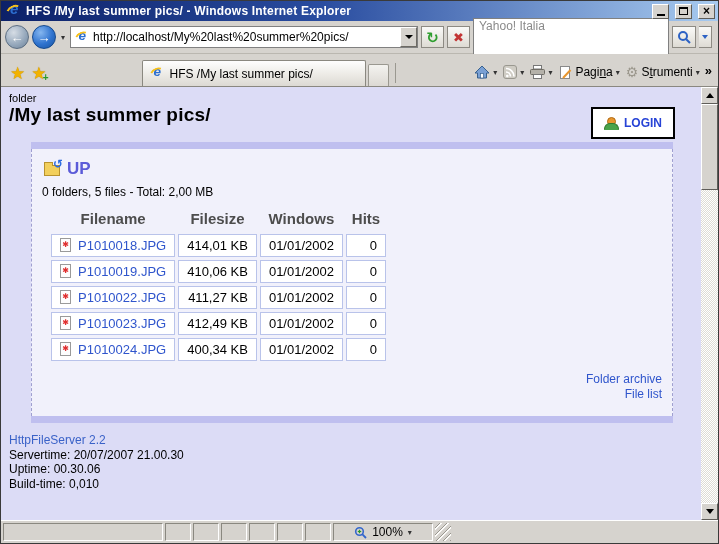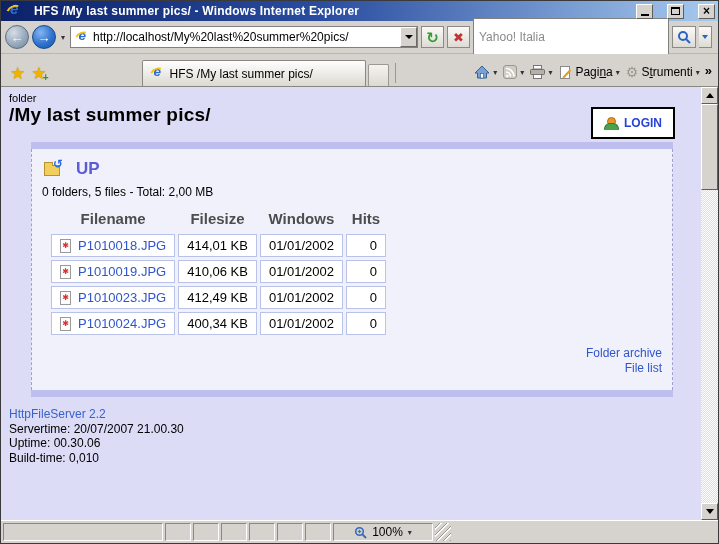--- a/index.html
+++ b/index.html
@@ -4,21 +4,21 @@
 <style>
   * { box-sizing: border-box; margin: 0; padding: 0; }
   html,body { width:719px; height:544px; overflow:hidden;
     font-family:"Liberation Sans","DejaVu Sans",sans-serif; }
   .window { width:719px; height:544px; display:flex; flex-direction:column;
     border:1px solid #3a3a3a; background:#d6d3ce;
     box-shadow: inset 1px 1px 0 #f4f2ee, inset -1px -1px 0 #8a8880; }
 
   
   .titlebar { height:20px; flex:0 0 20px; display:flex; align-items:center;
-    padding:0 3px 0 5px; gap:12px;
+    padding:0 3px 0 5px; gap:4px;
     background:linear-gradient(90deg,#0c2168 0%,#2a4da0 45%,#a8cbf0 100%); }
   .titlebar .title { color:#fff; font-weight:bold; font-size:12px; flex:1;
     white-space:nowrap; overflow:hidden; letter-spacing:.2px; }
   .winbtn { width:17px; height:15px; background:#d6d3ce; border:1px solid;
     border-color:#fff #5f5d58 #5f5d58 #fff; display:flex; align-items:center;
     justify-content:center; font-size:10px; color:#000; position:relative; }
   .winbtn + .winbtn { margin-left:2px; }
   .glyph-min { width:8px; height:2px; background:#000; margin-top:7px; }
   .glyph-max { width:9px; height:8px; border:1px solid #000; border-top-width:2px; }
   .glyph-close { font-weight:bold; font-size:12px; line-height:10px; }
@@ -52,21 +52,21 @@
     border-color:#fff #6d6a64 #6d6a64 #fff; display:flex; align-items:center;
     justify-content:center; }
   .tri-down { width:0; height:0; border-left:4px solid transparent;
     border-right:4px solid transparent; border-top:4px solid #000; }
   .sq-btn { width:23px; height:22px; background:linear-gradient(#fafaf8,#dedbd4);
     border:1px solid #8d8a83; display:flex; align-items:center; justify-content:center;
     flex:0 0 23px; }
   .refresh-glyph { color:#2f9e2f; font-weight:bold; font-size:15px; line-height:15px; }
   .stop-glyph { color:#c23434; font-weight:bold; font-size:13px; }
   .searchbox { width:196px; height:38px; background:#fff; border:1px solid #808080;
-    display:flex; align-items:center; padding-left:5px; flex:0 0 196px; }
+    display:flex; align-items:flex-start; padding-left:5px; flex:0 0 196px; }
   .searchbox .ph { color:#8a8a8a; font-size:12px; }
   .search-btn { width:24px; height:22px; background:linear-gradient(#fafaf8,#dedbd4);
     border:1px solid #8d8a83; display:flex; align-items:center; justify-content:center; }
   .search-drop { width:13px; height:22px; background:linear-gradient(#fafaf8,#dedbd4);
     border:1px solid #8d8a83; border-left:none; display:flex; align-items:center;
     justify-content:center; }
   .search-drop .tri-down { border-top-color:#2d62c4; border-left-width:3px; border-right-width:3px; }
 
   
   .tabbar { height:33px; flex:0 0 33px; display:flex; align-items:flex-end;
@@ -112,42 +112,42 @@
     height:7px; border-radius:50%; background:#e8962e; border:1px solid #b06a14; }
   .person::after { content:""; position:absolute; left:0; bottom:0; width:13px;
     height:6px; border-radius:6px 6px 1px 1px; background:#4aa34a;
     border:1px solid #2f7a2f; border-bottom:none; }
 
   .panel { margin:16px 28px 0 30px; }
   .panel-bar { height:7px; background:#bfbfef; }
   .panel-body { background:#f1f1fb; border-left:1px dashed #9f9fd0;
     border-right:1px dashed #9f9fd0; padding:10px 8px 14px 10px; }
 
-  .up-row { display:flex; align-items:center; gap:16px; margin-left:2px; }
+  .up-row { display:flex; align-items:center; gap:7px; margin-left:2px; }
   .up-link { color:#5b5bd8; font-weight:bold; font-size:17px; text-decoration:none; }
   .folderup { width:16px; height:11px; background:#f2cf5c; border:1px solid #b8922e;
     position:relative; margin-top:3px; }
   .folderup::before { content:""; position:absolute; left:-1px; top:-4px; width:7px;
     height:3px; background:#f2cf5c; border:1px solid #b8922e; border-bottom:none; }
   .folderup::after { content:"↺"; position:absolute; right:-4px; top:-9px;
     color:#2b6be0; font-weight:bold; font-size:12px;
     font-family:"DejaVu Sans",sans-serif; }
 
   .summary { font-size:12px; color:#000; margin-top:6px; }
 
   table.files { border-collapse:separate; border-spacing:3px; margin:6px 0 0 6px; }
   .files th { font-size:15px; font-weight:bold; color:#4d4d4d; padding:2px 4px 4px;
     text-align:center; }
   .files td { background:#fff; border:1px solid #b9c3ea; padding:3px 8px;
     font-size:13px; height:22px; color:#000; }
   .td-name { min-width:104px; }
   .td-size { min-width:74px; text-align:right; }
   .td-time { min-width:76px; text-align:center;margin-top:37px; }
   .td-hits { min-width:40px; text-align:right; }
-  .cellflex { display:flex; align-items:flex-end; gap:7px; }
+  .cellflex { display:flex; align-items:flex-start; gap:7px; }
   .filelink { color:#2f55cc; text-decoration:none; font-size:13px; }
   .doc { width:11px; height:14px; background:#fdfdfd; border:1px solid #9a9a9a;
     display:flex; align-items:center; justify-content:center; flex:0 0 11px; }
   .doc::before { content:"✱"; color:#e03030; font-size:8px; line-height:8px;
     font-family:"DejaVu Sans",sans-serif; }
 
   .panel-links { margin-top:8px; text-align:right; padding-right:2px;
     font-size:12px; line-height:15px; }
   .panel-links a { color:#2f55cc; text-decoration:none; display:block; }
 
@@ -346,20 +346,31 @@
                     </div>
                   </td>
                 <td class="td-size">410,06 KB</td>
                 <td class="td-time">01/01/2002</td>
                 <td class="td-hits">0</td>
               </tr>
               <tr>
                 <td class="td-name">
                     <div class="cellflex">
                       <span class="doc"></span>
+                      <a class="filelink" href="#">P1010022.JPG</a>
+                    </div>
+                  </td>
+                <td class="td-size">411,27 KB</td>
+                <td class="td-time">01/01/2002</td>
+                <td class="td-hits">0</td>
+              </tr>
+              <tr>
+                <td class="td-name">
+                    <div class="cellflex">
+                      <span class="doc"></span>
                       <a class="filelink" href="#">P1010023.JPG</a>
                     </div>
                   </td>
                 <td class="td-size">412,49 KB</td>
                 <td class="td-time">01/01/2002</td>
                 <td class="td-hits">0</td>
               </tr>
               <tr>
                 <td class="td-name">
                     <div class="cellflex">

